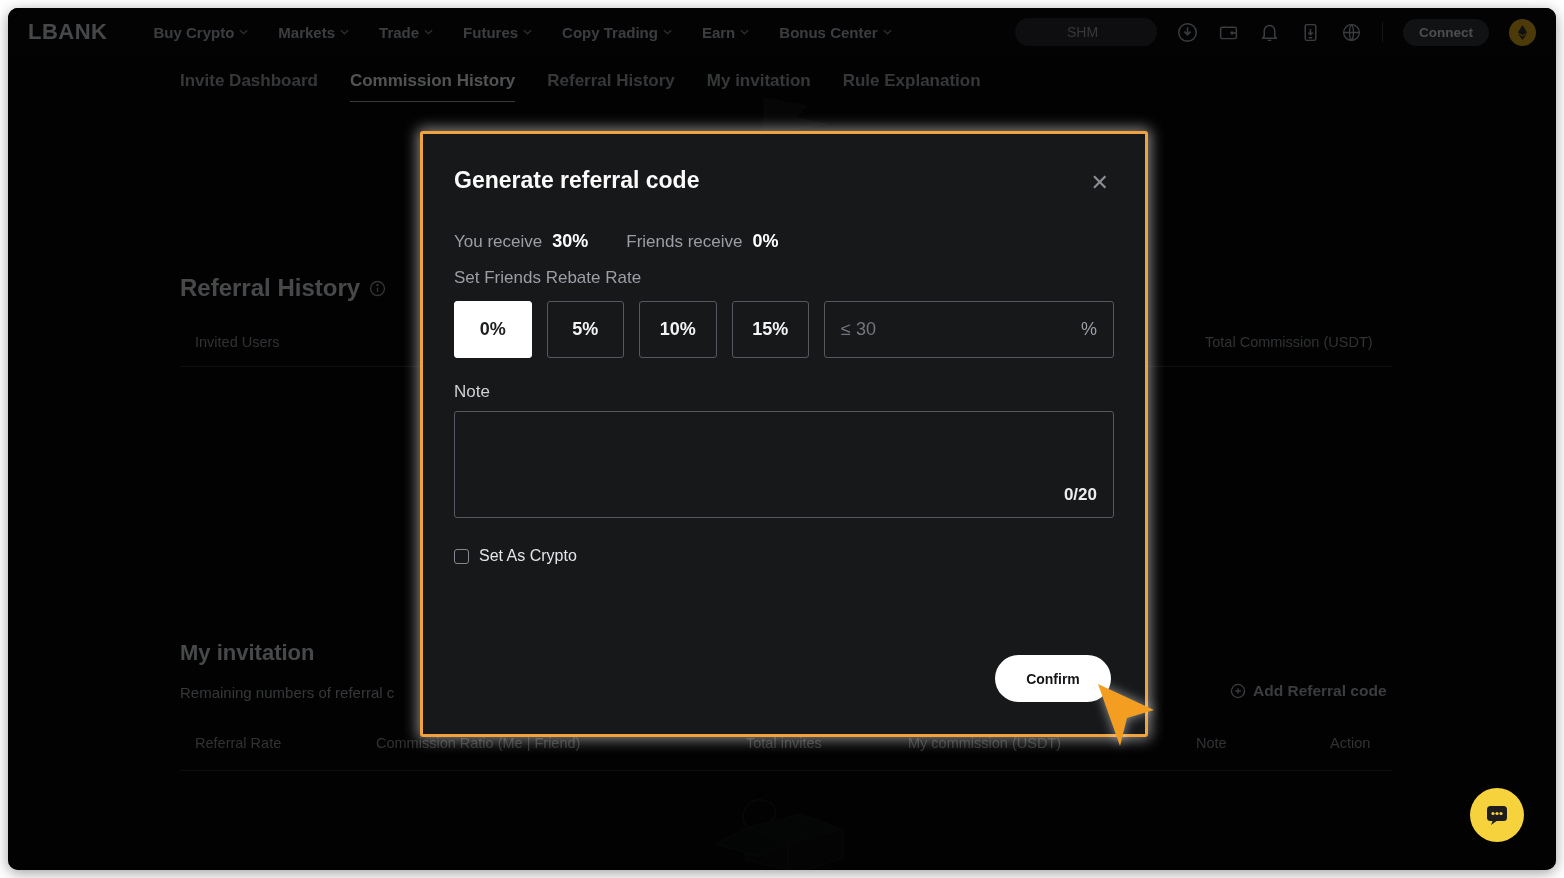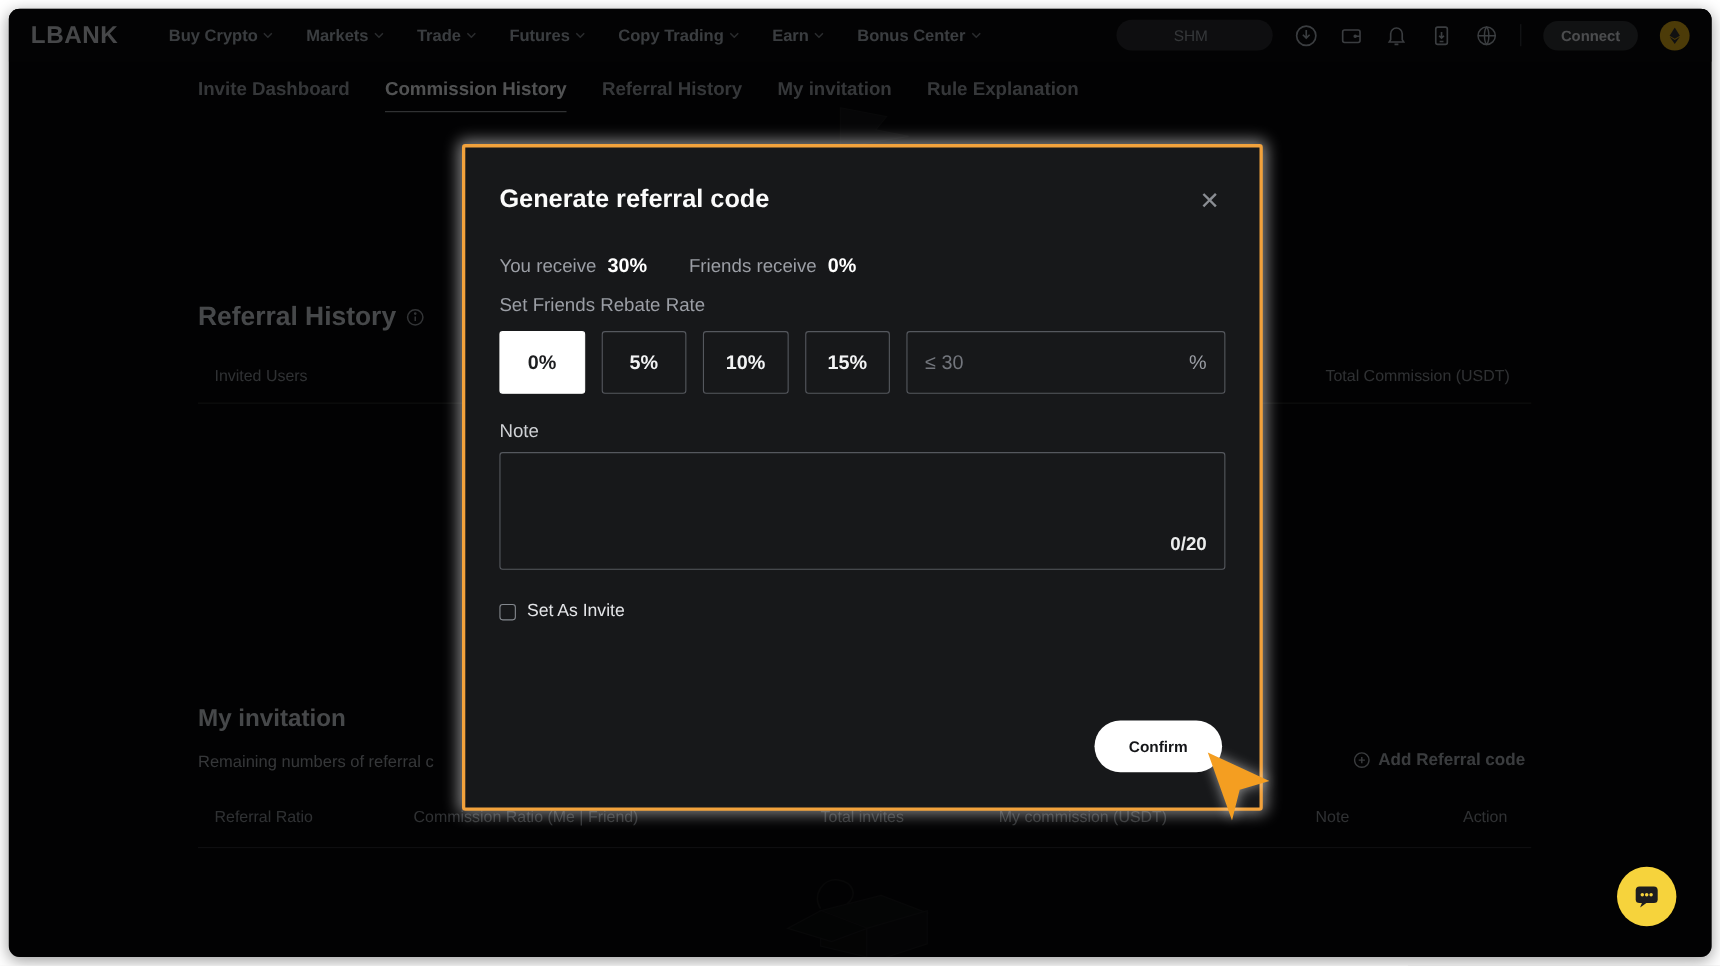--- a/index.html
+++ b/index.html
@@ -238,21 +238,21 @@
 
   <div class="sub-title" style="left:172px; top:632px;">My invitation</div>
   <div class="sub-text" style="left:172px; top:676px;">Remaining numbers of referral c</div>
   <div class="add-ref" style="left:1222px; top:674px;">
     <svg class="plus-ico" viewBox="0 0 20 20" fill="none" stroke="currentColor" stroke-width="1.6">
           <circle cx="10" cy="10" r="8.2"></circle>
           <path d="M10 6.5v7M6.5 10h7"></path>
         </svg>
     <span>Add Referral code</span>
   </div>
-  <div class="th" style="left:187px; top:727px;">Referral Ratio</div>
+  <div class="th" style="left:187px; top:727px;">Referral Rate</div>
   <div class="th" style="left:368px; top:727px;">Commission Ratio (Me | Friend)</div>
   <div class="th" style="left:738px; top:727px;">Total invites</div>
   <div class="th" style="left:900px; top:727px;">My commission (USDT)</div>
   <div class="th" style="left:1188px; top:727px;">Note</div>
   <div class="th" style="left:1322px; top:727px;">Action</div>
   <div class="hr" style="top:762px;"></div>
 
   <svg class="box-illu" width="175" height="84" viewBox="0 0 175 84">
     <path d="M60 40c-8-12 2-28 16-26 14 2 18 14 8 22" fill="none" stroke="#232427" stroke-width="1.5"></path>
     <path d="M60 42l55-14 42 16-55 16z" fill="#141517" stroke="#232427" stroke-width="1"></path>
@@ -287,21 +287,21 @@
       </div>
     </div>
 
     <div class="note-label">Note</div>
     <div class="note-box">
       <div class="note-counter">0/20</div>
     </div>
 
     <div class="default-row">
       <div class="checkbox"></div>
-      <span class="default-label">Set As Invite</span>
+      <span class="default-label">Set As Crypto</span>
     </div>
 
     <button class="confirm-btn">Confirm</button>
   </div>
 
   <svg class="cursor" width="64" height="72" viewBox="0 0 64 72">
     <path d="M4 8 L60 34 L33 42 L26 70 Z" fill="#f49e21"></path>
   </svg>
 
   <div class="chat-fab">

